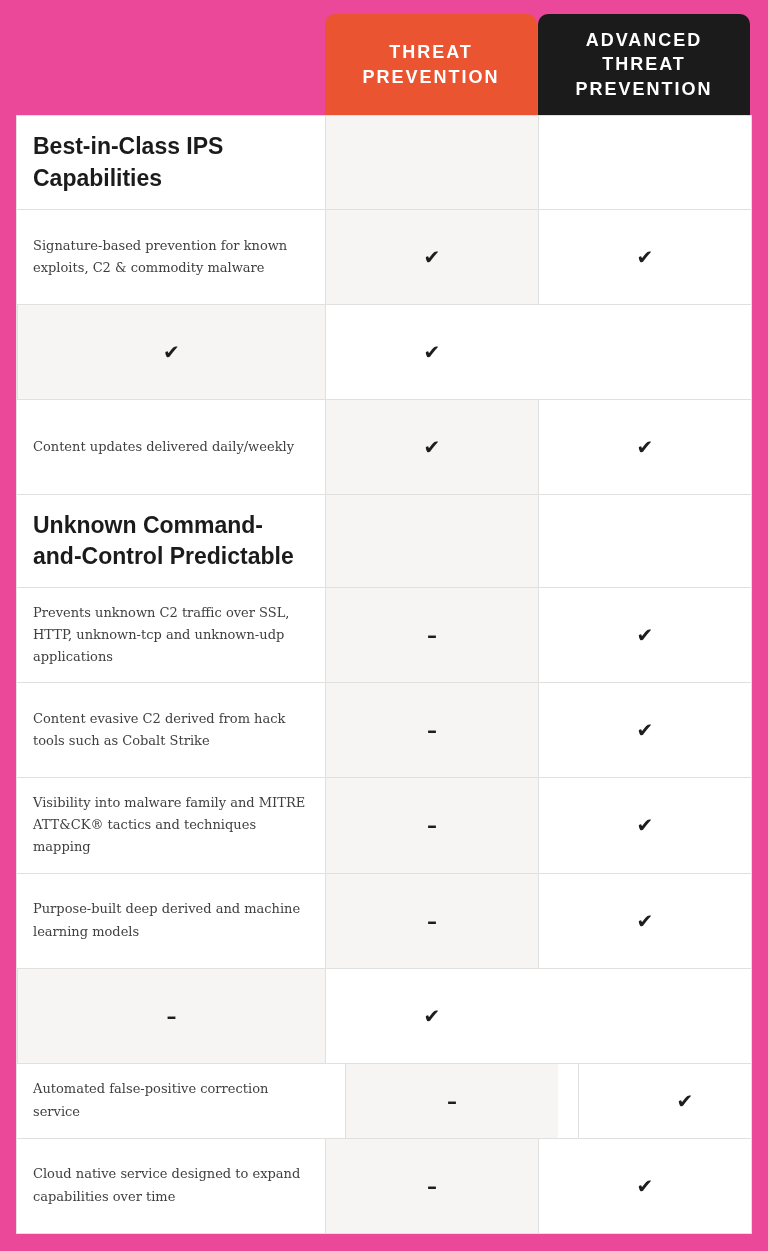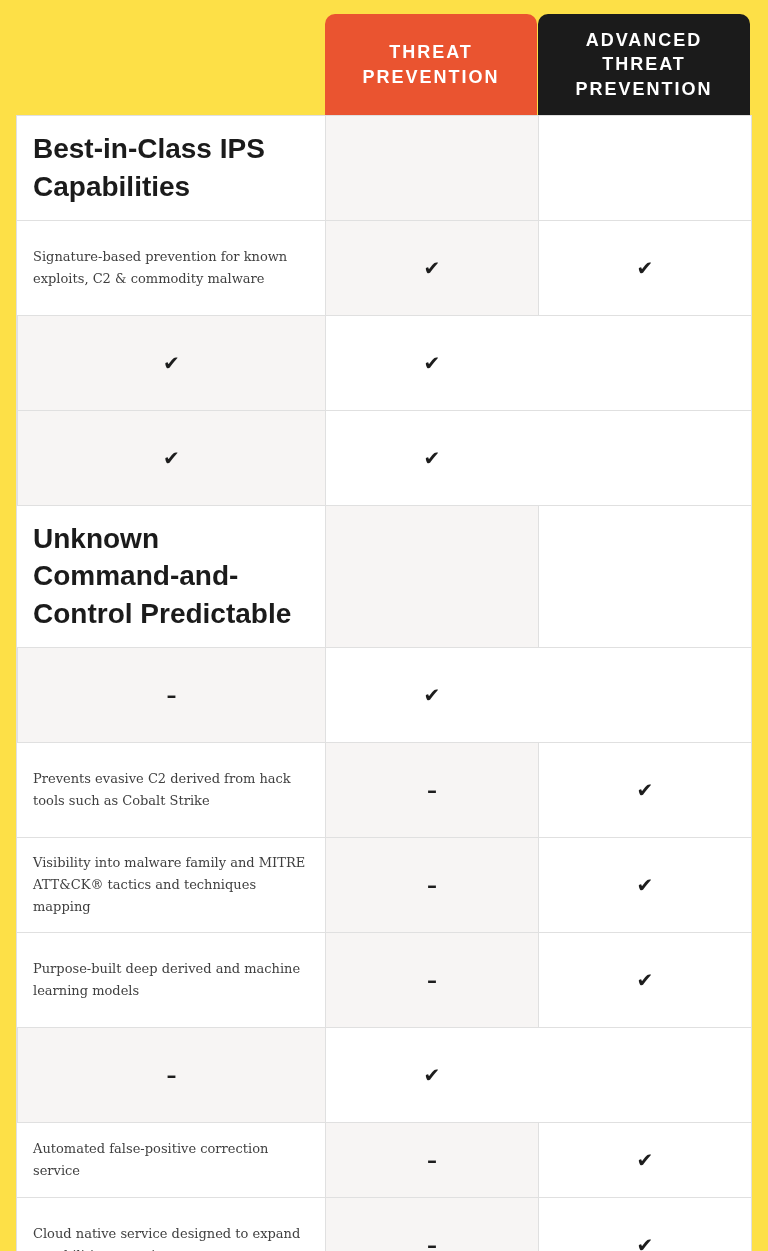--- a/index.html
+++ b/index.html
@@ -4,21 +4,21 @@
 <style>
   * { margin: 0; padding: 0; box-sizing: border-box; }
   html, body {
     background: #ffffff;
     width: 768px;
     font-family: "Liberation Sans", sans-serif;
   }
   .page {
     width: 768px;
     height: 1251px;
-    background: #fde047;
+    background: #ec4899;
     overflow: hidden;
   }
 
   
   .tabs {
     display: flex;
     gap: 1px;
     margin-left: 325px;
     margin-top: 14px;
     height: 101px;
@@ -49,38 +49,38 @@
     border: 1px solid var(--border, #E0E0E0);
     background: #ffffff;
   }
   .row {
     display: grid;
     grid-template-columns: 308px 213px 213px;
     min-height: 95px;
   }
   .row + .row { border-top: 1px solid var(--border, #E0E0E0); }
   .row-section { min-height: 93px; }
-  .row-short   { min-height: 75px; }
+  .row-short   { min-height: 75px; gap: 20px; }
 
   .cell {
     display: flex;
     align-items: center;
   }
   .feature-cell {
     padding: 14px 18px 14px 16px;
     font-family: "DejaVu Serif", "Liberation Serif", serif;
     font-size: 13px;
     line-height: 1.7;
     color: var(--feature_text, #3F3F3F);
   }
   .section-cell {
     padding: 14px 18px 14px 16px;
     font-family: "Liberation Sans", sans-serif;
     font-weight: 700;
-    font-size: 28px;
+    font-size: 23px;
     line-height: 1.35;
     color: var(--section_text, #1B1B1B);
   }
   .mark-cell {
     justify-content: center;
     font-family: "DejaVu Sans", sans-serif;
     font-weight: 700;
     font-size: 20px;
     color: var(--mark, #1D1D1D);
     border-left: 1px solid var(--border, #E0E0E0);
@@ -114,37 +114,39 @@
       <div class="cell mark-cell col-tp">✔</div>
       <div class="cell mark-cell">✔</div>
     </div>
 
     <div class="row">
       <div class="cell mark-cell col-tp">✔</div>
       <div class="cell mark-cell">✔</div>
     </div>
 
     <div class="row">
+      <div class="cell feature-cell">Content updates delivered daily/weekly</div>
       <div class="cell mark-cell col-tp">✔</div>
       <div class="cell mark-cell">✔</div>
     </div>
 
     <div class="row row-section">
       <div class="cell section-cell">Unknown Command-and-Control Predictable</div>
       <div class="cell mark-cell col-tp"></div>
       <div class="cell mark-cell"></div>
     </div>
 
     <div class="row">
+      <div class="cell feature-cell">Prevents unknown C2 traffic over SSL, HTTP, unknown-tcp and unknown-udp applications</div>
       <div class="cell mark-cell col-tp">–</div>
       <div class="cell mark-cell">✔</div>
     </div>
 
     <div class="row">
-      <div class="cell feature-cell">Prevents evasive C2 derived from hack tools such as Cobalt Strike</div>
+      <div class="cell feature-cell">Content evasive C2 derived from hack tools such as Cobalt Strike</div>
       <div class="cell mark-cell col-tp">–</div>
       <div class="cell mark-cell">✔</div>
     </div>
 
     <div class="row">
       <div class="cell feature-cell">Visibility into  malware family and MITRE ATT&amp;CK® tactics and techniques mapping</div>
       <div class="cell mark-cell col-tp">–</div>
       <div class="cell mark-cell">✔</div>
     </div>
 

